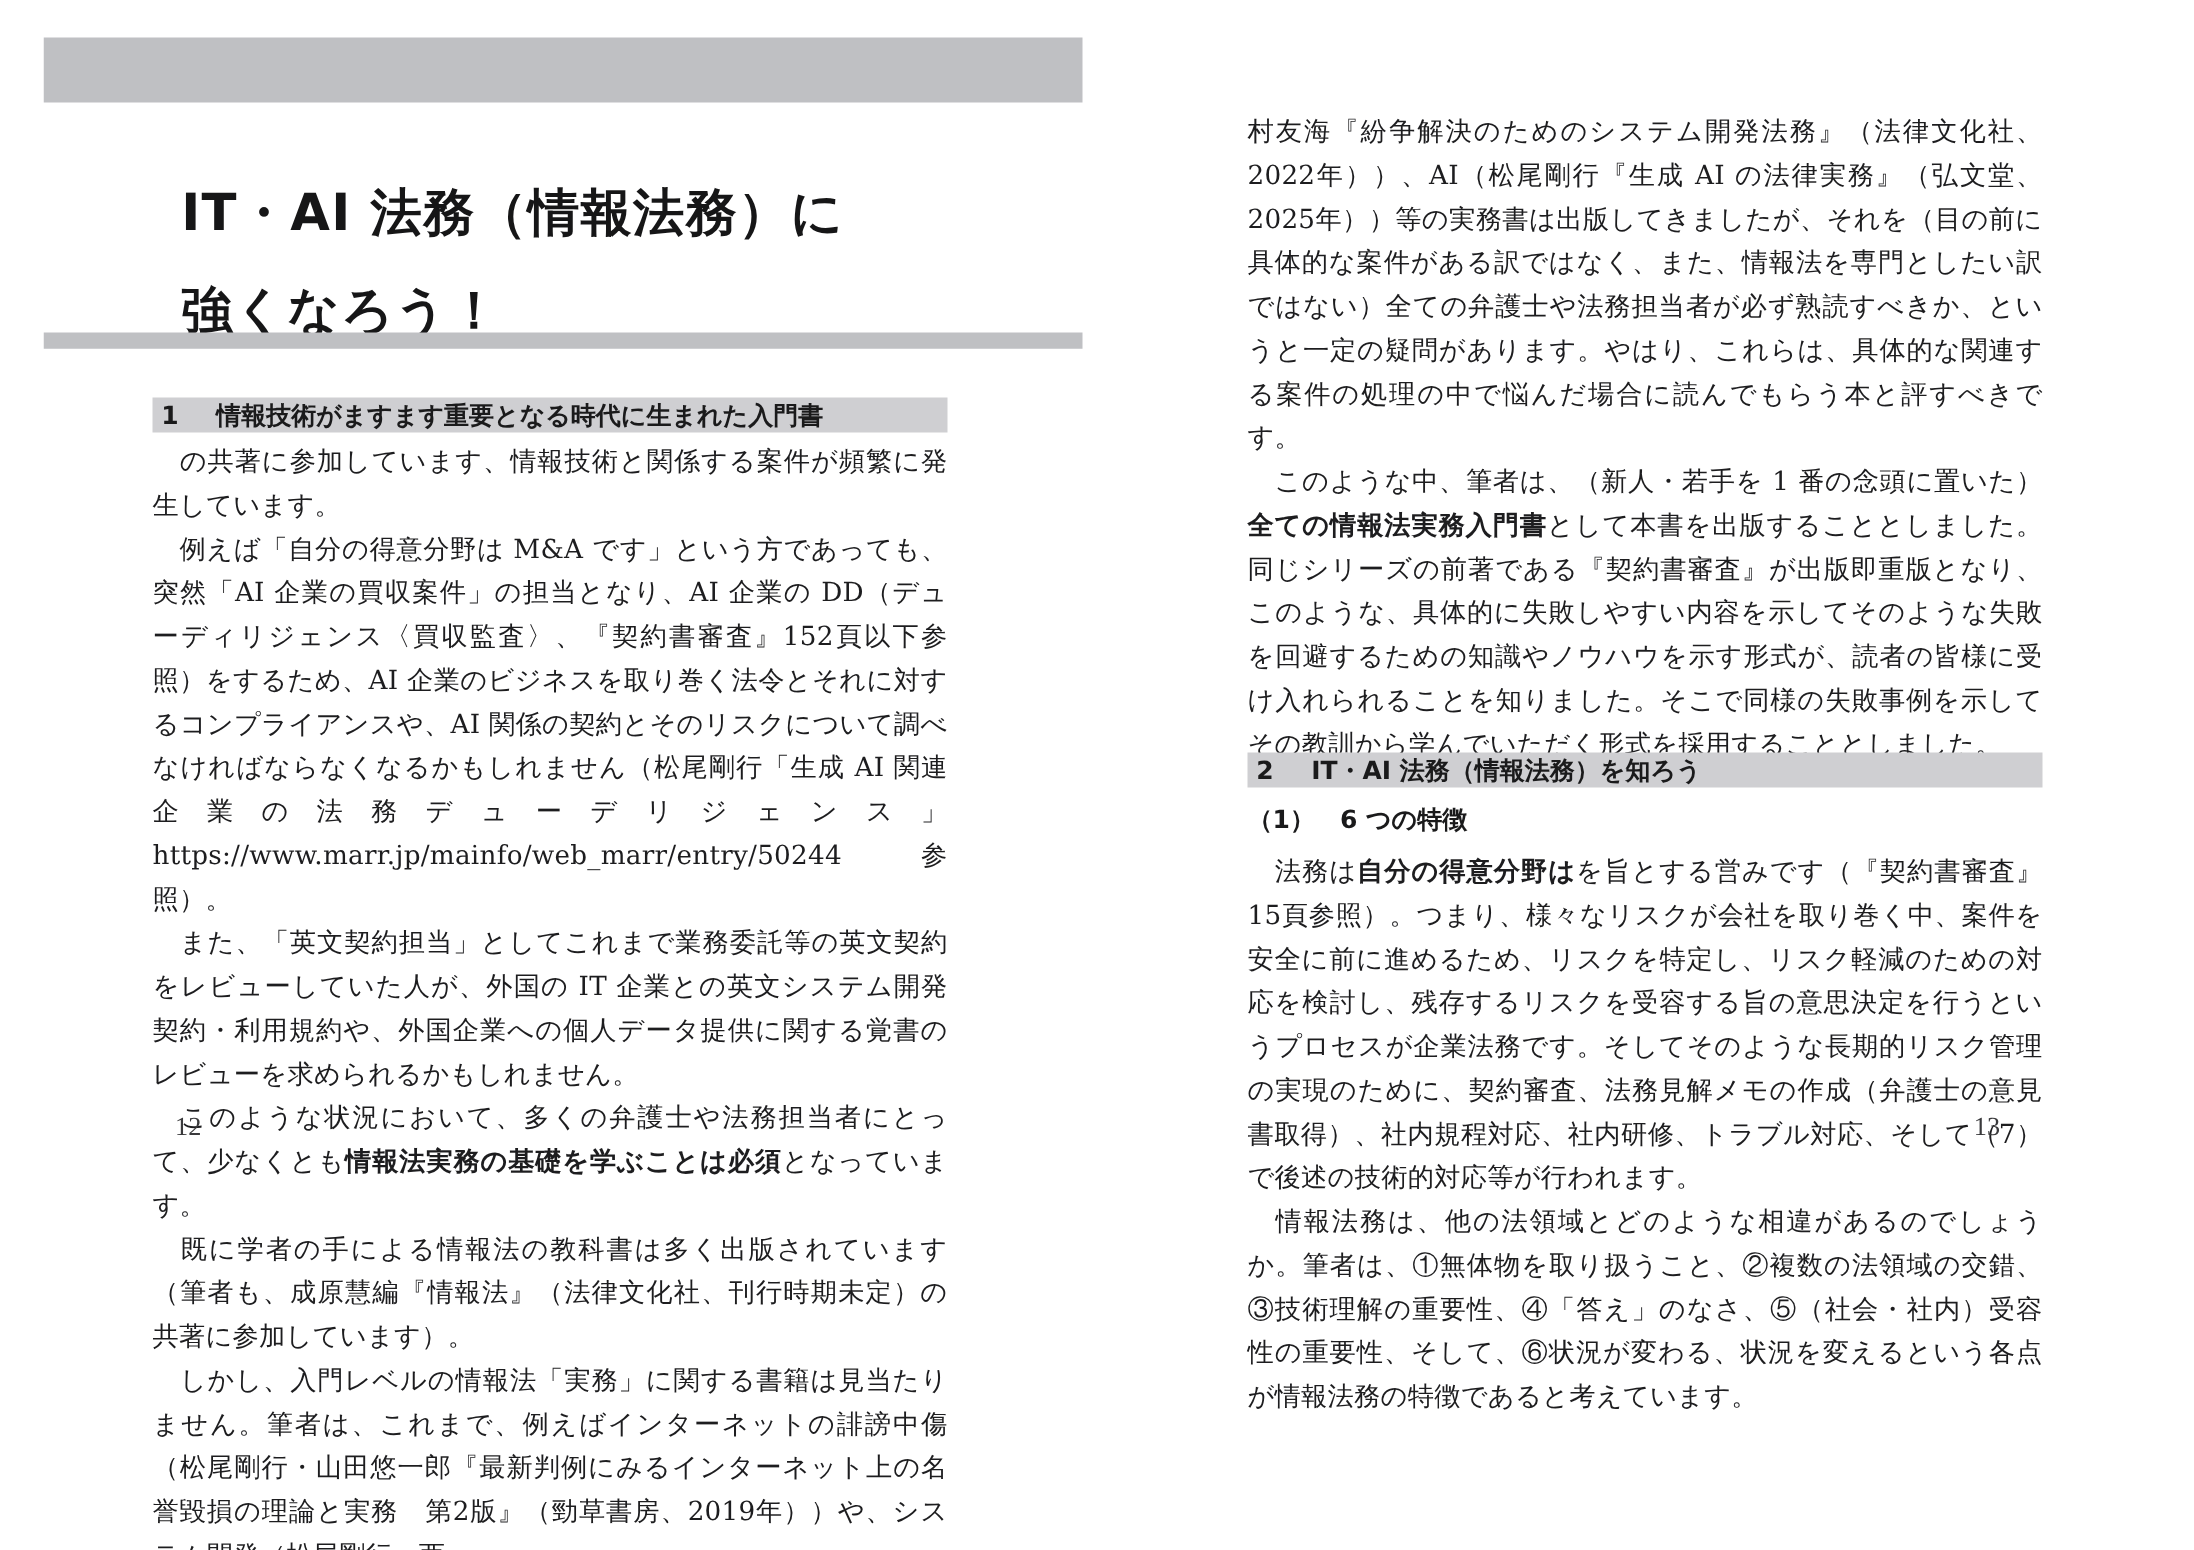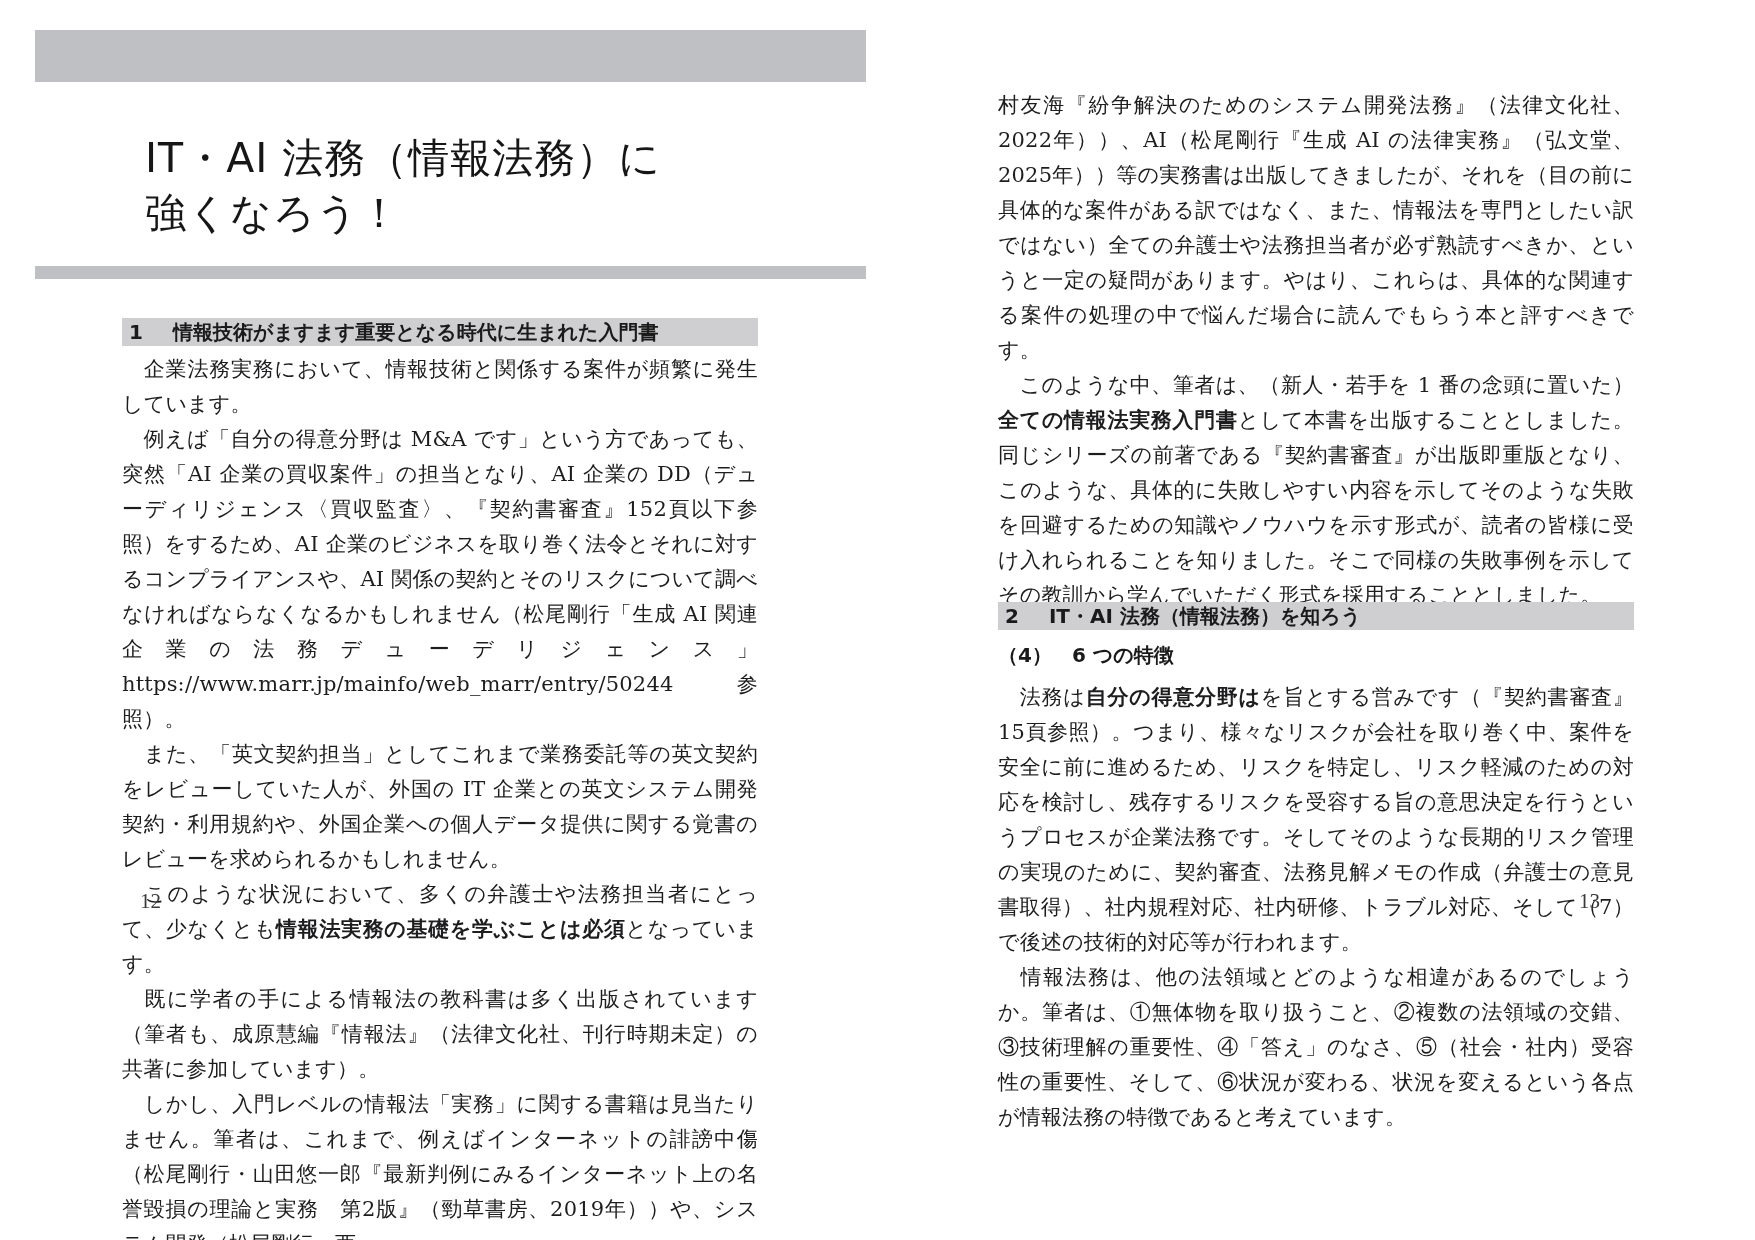--- a/index.html
+++ b/index.html
@@ -19,21 +19,21 @@
   #page-left{left:0;}
   #page-right{left:878px;}
 
   .gray-bar{position:absolute;background:var(--bar);}
   .bar-top{left:35px;top:30px;width:831px;height:52px;}
   .bar-thin{left:35px;top:266px;width:831px;height:13px;}
 
   .chapter-title{
     position:absolute;left:145px;top:104px;width:700px;
     font-family:"DejaVu Sans","Liberation Sans",sans-serif;
-    font-weight:400;font-size:41px;line-height:55px;
+    font-weight:700;font-size:41px;line-height:78px;
     letter-spacing:1px;white-space:pre-line;color:#161617;
   }
 
   .section-band{
     position:absolute;width:636px;height:28px;
     background:var(--band);
     font-family:"DejaVu Sans","Liberation Sans",sans-serif;
     font-weight:700;font-size:20px;color:#1a1a1b;
     display:flex;align-items:center;
   }
@@ -73,21 +73,21 @@
   <h1 class="chapter-title">IT・AI 法務（情報法務）に
 強くなろう！</h1>
   <div class="gray-bar bar-thin"></div>
 
   <div class="section-band" style="left:122px;top:318px;">
     <span class="sec-num">1</span>
     <span class="sec-text">情報技術がますます重要となる時代に生まれた入門書</span>
   </div>
 
   <div class="body-col" style="left:122px;top:352px;">
-      <div class="para"><span>　企業法務実務において、情報技術と関係する案件が頻繁に発生しています。</span></div>
+      <div class="para"><span>　の共著に参加しています、情報技術と関係する案件が頻繁に発生しています。</span></div>
       <div class="para"><span>　例えば「自分の得意分野は M&amp;A です」という方であっても、突然「AI 企業の買収案件」の担当となり、AI 企業の DD（デューディリジェンス〈買収監査〉、『契約書審査』152頁以下参照）をするため、AI 企業のビジネスを取り巻く法令とそれに対するコンプライアンスや、AI 関係の契約とそのリスクについて調べなければならなくなるかもしれません（松尾剛行「生成 AI 関連企業の法務デューデリジェンス」https://www.marr.jp/mainfo/web_marr/entry/50244参照）。</span></div>
       <div class="para"><span>　また、「英文契約担当」としてこれまで業務委託等の英文契約をレビューしていた人が、外国の IT 企業との英文システム開発契約・利用規約や、外国企業への個人データ提供に関する覚書のレビューを求められるかもしれません。</span></div>
       <div class="para"><span>　このような状況において、多くの弁護士や法務担当者にとって、少なくとも</span><span class="bold">情報法実務の基礎を学ぶことは必須</span><span>となっています。</span></div>
       <div class="para"><span>　既に学者の手による情報法の教科書は多く出版されています（筆者も、成原慧編『情報法』（法律文化社、刊行時期未定）の共著に参加しています）。</span></div>
       <div class="para"><span>　しかし、入門レベルの情報法「実務」に関する書籍は見当たりません。筆者は、これまで、例えばインターネットの誹謗中傷（松尾剛行・山田悠一郎『最新判例にみるインターネット上の名誉毀損の理論と実務　第2版』（勁草書房、2019年））や、システム開発（松尾剛行・西</span></div>
     </div>
 
   <div class="page-number">12</div>
 </div>
 
@@ -95,21 +95,21 @@
   <div class="body-col" style="left:120px;top:88px;">
       <div class="para"><span>村友海『紛争解決のためのシステム開発法務』（法律文化社、2022年））、AI（松尾剛行『生成 AI の法律実務』（弘文堂、2025年））等の実務書は出版してきましたが、それを（目の前に具体的な案件がある訳ではなく、また、情報法を専門としたい訳ではない）全ての弁護士や法務担当者が必ず熟読すべきか、というと一定の疑問があります。やはり、これらは、具体的な関連する案件の処理の中で悩んだ場合に読んでもらう本と評すべきです。</span></div>
       <div class="para"><span>　このような中、筆者は、（新人・若手を 1 番の念頭に置いた）</span><span class="bold">全ての情報法実務入門書</span><span>として本書を出版することとしました。同じシリーズの前著である『契約書審査』が出版即重版となり、このような、具体的に失敗しやすい内容を示してそのような失敗を回避するための知識やノウハウを示す形式が、読者の皆様に受け入れられることを知りました。そこで同様の失敗事例を示してその教訓から学んでいただく形式を採用することとしました。</span></div>
     </div>
 
   <div class="section-band" style="left:120px;top:602px;">
     <span class="sec-num">2</span>
     <span class="sec-text">IT・AI 法務（情報法務）を知ろう</span>
   </div>
 
-  <div class="subsection-title" style="left:120px;top:642px;">（4）　6 つの特徴</div>
+  <div class="subsection-title" style="left:120px;top:642px;">（1）　6 つの特徴</div>
 
   <div class="body-col" style="left:120px;top:680px;">
       <div class="para"><span>　法務は</span><span class="bold">自分の得意分野は</span><span>を旨とする営みです（『契約書審査』15頁参照）。つまり、様々なリスクが会社を取り巻く中、案件を安全に前に進めるため、リスクを特定し、リスク軽減のための対応を検討し、残存するリスクを受容する旨の意思決定を行うというプロセスが企業法務です。そしてそのような長期的リスク管理の実現のために、契約審査、法務見解メモの作成（弁護士の意見書取得）、社内規程対応、社内研修、トラブル対応、そして（7）で後述の技術的対応等が行われます。</span></div>
       <div class="para"><span>　情報法務は、他の法領域とどのような相違があるのでしょうか。筆者は、①無体物を取り扱うこと、②複数の法領域の交錯、③技術理解の重要性、④「答え」のなさ、⑤（社会・社内）受容性の重要性、そして、⑥状況が変わる、状況を変えるという各点が情報法務の特徴であると考えています。</span></div>
     </div>
 
   <div class="page-number">13</div>
 </div>
 
 </body></html>

